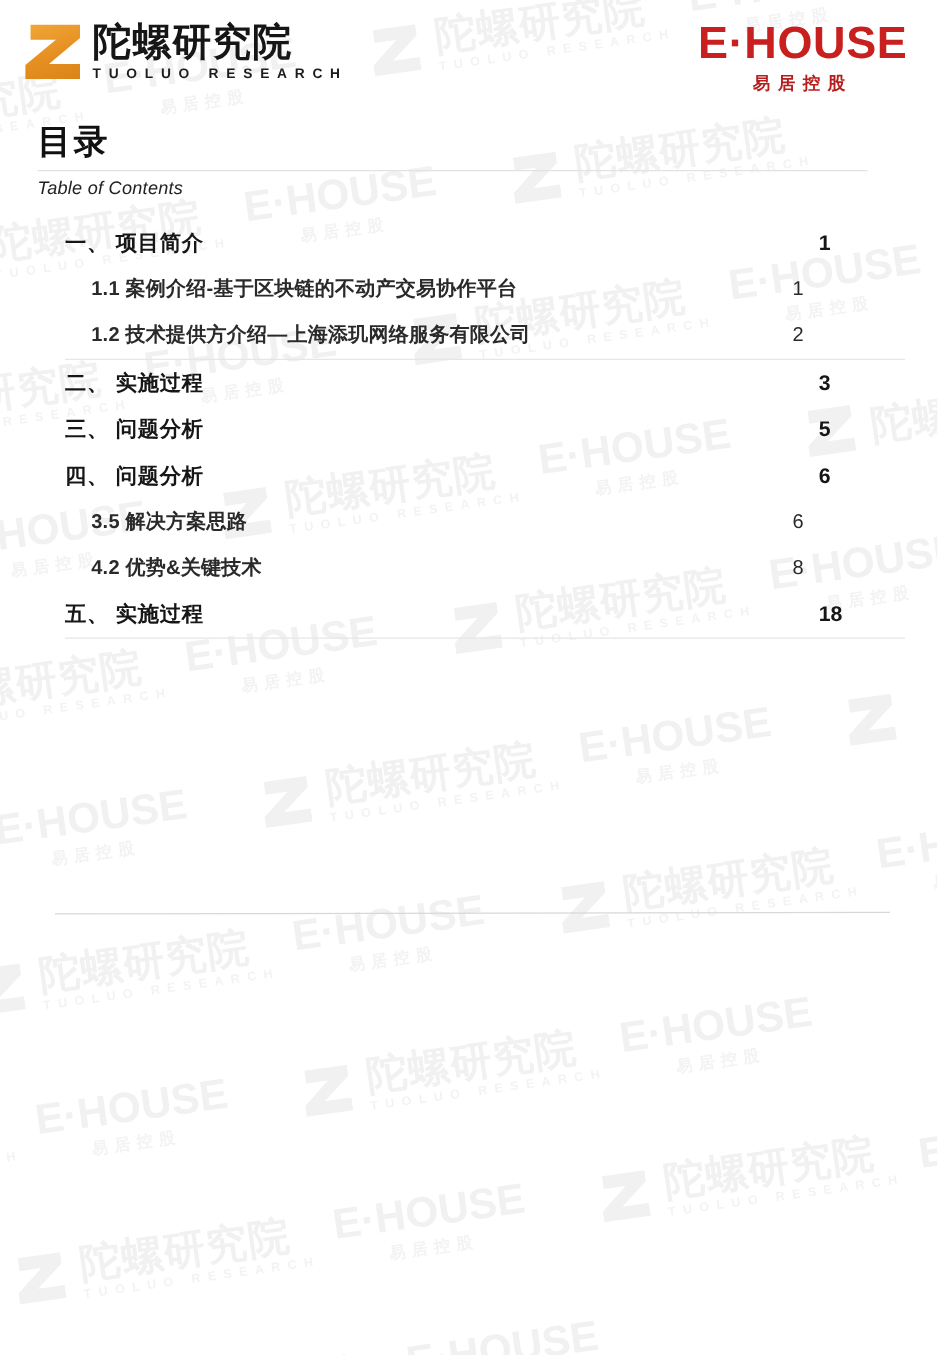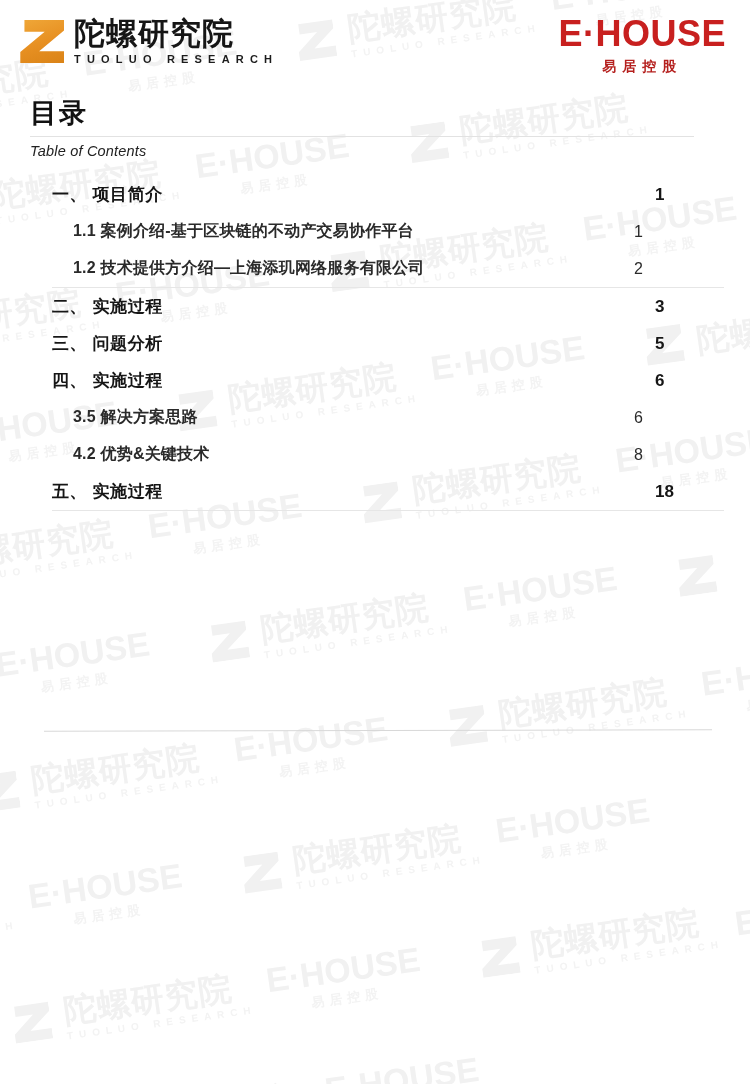--- a/index.html
+++ b/index.html
@@ -543,21 +543,21 @@
           <span class="label">二、 实施过程</span>
           <span class="spacer"></span>
           <span class="pageno">3</span>
         </div>
         <div class="toc-row level1">
           <span class="label">三、 问题分析</span>
           <span class="spacer"></span>
           <span class="pageno">5</span>
         </div>
         <div class="toc-row level1">
-          <span class="label">四、 实施过程</span>
+          <span class="label">四、 问题分析</span>
           <span class="spacer"></span>
           <span class="pageno">6</span>
         </div>
         <div class="toc-row level2">
           <span class="label">3.5 解决方案思路</span>
           <span class="spacer"></span>
           <span class="pageno">6</span>
         </div>
         <div class="toc-row level2">
           <span class="label">4.2 优势&amp;关键技术</span>

